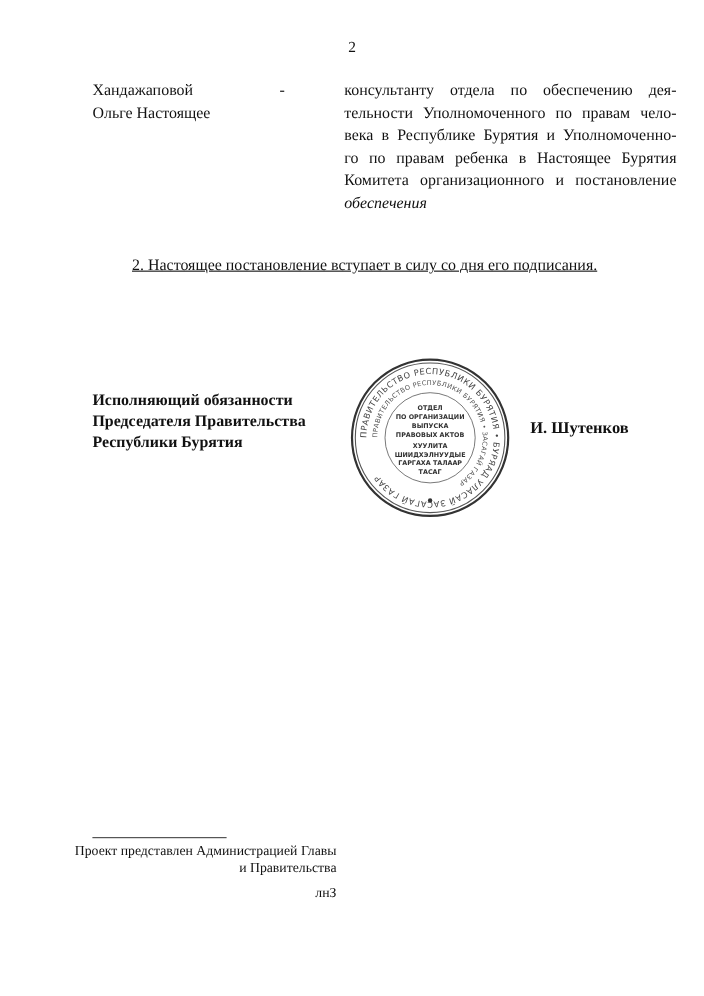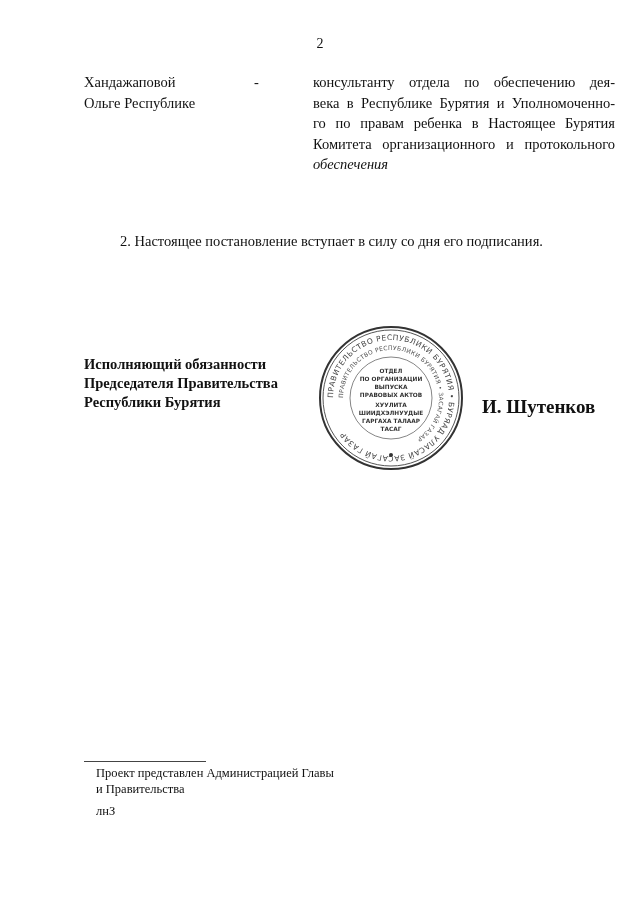--- a/index.html
+++ b/index.html
@@ -5,45 +5,46 @@
   html, body { margin: 0; padding: 0; background: #ffffff; }
   body { width: 640px; height: 905px; position: relative; overflow: hidden;
          font-family: "Liberation Serif", "DejaVu Serif", serif; color: #111; }
   .page-num { position: absolute; top: 36px; left: 0; width: 640px; text-align: center; font-size: 14px; }
   .award-row { position: absolute; top: 72px; left: 84px; width: 490px; font-size: 14.5px; line-height: 20.5px; }
   .award-name { position: absolute; left: 0; top: 0; width: 170px; }
   .award-dash { position: absolute; left: 170px; top: 0; }
   .award-desc { position: absolute; left: 189px; top: 0; width: 302px; text-align: justify; margin-left: 40px; }
   .award-desc span { display: block; text-align: justify; text-align-last: justify; }
   .award-desc span.last { text-align-last: left; font-style: italic; }
-  .para { position: absolute; top: 233px; left: 120px; font-size: 14.5px; }
+  .para { position: absolute; top: 233px; left: 120px; font-size: 14.5px; text-decoration: underline; }
   .sign-block { position: absolute; top: 355px; left: 84px; width: 200px; text-align: left;
                 font-weight: bold; font-size: 14.5px; line-height: 19px; }
   .stamp { position: absolute; left: 316px; top: 323px; width: 150px; height: 150px; }
-  .sign-name { position: absolute; top: 396px; left: 482px; font-weight: bold; font-size: 19px; }
+  .sign-name { position: absolute; top: 382px; left: 482px; font-weight: bold; font-size: 15px; }
   .footer-rule { position: absolute; top: 761px; left: 84px; width: 122px; border-top: 1px solid #444; }
-  .footer { position: absolute; top: 765px; left: 96px; font-size: 12.5px; line-height: 16px; }
+  .footer { position: absolute; top: 765px; left: 68px; font-size: 12.5px; line-height: 16px; text-align: right; }
   .footer .code { margin-top: 6px; }
 </style>
 </head>
 <body>
 
 <div class="page-num">2</div>
 
 <div class="award-row">
   <div class="award-name">
     <div>Хандажаповой</div>
-    <div>Ольге Республике</div>
+    <div>Ольге Настоящее</div>
   </div>
   <div class="award-dash">-</div>
   <div class="award-desc">
     <span>консультанту отдела по обеспечению дея-</span>
+    <span>тельности Уполномоченного по правам чело-</span>
     <span>века в Республике Бурятия и Уполномоченно-</span>
     <span>го по правам ребенка в Настоящее Бурятия</span>
-    <span>Комитета организационного и протокольного</span>
+    <span>Комитета организационного и постановление</span>
     <span class="last">обеспечения</span>
   </div>
 </div>
 
 <div class="para">2. Настоящее постановление вступает в силу со дня его подписания.</div>
 
 <div class="sign-block">
   <div>Исполняющий обязанности</div>
   <div>Председателя Правительства</div>
   <div>Республики Бурятия</div>

